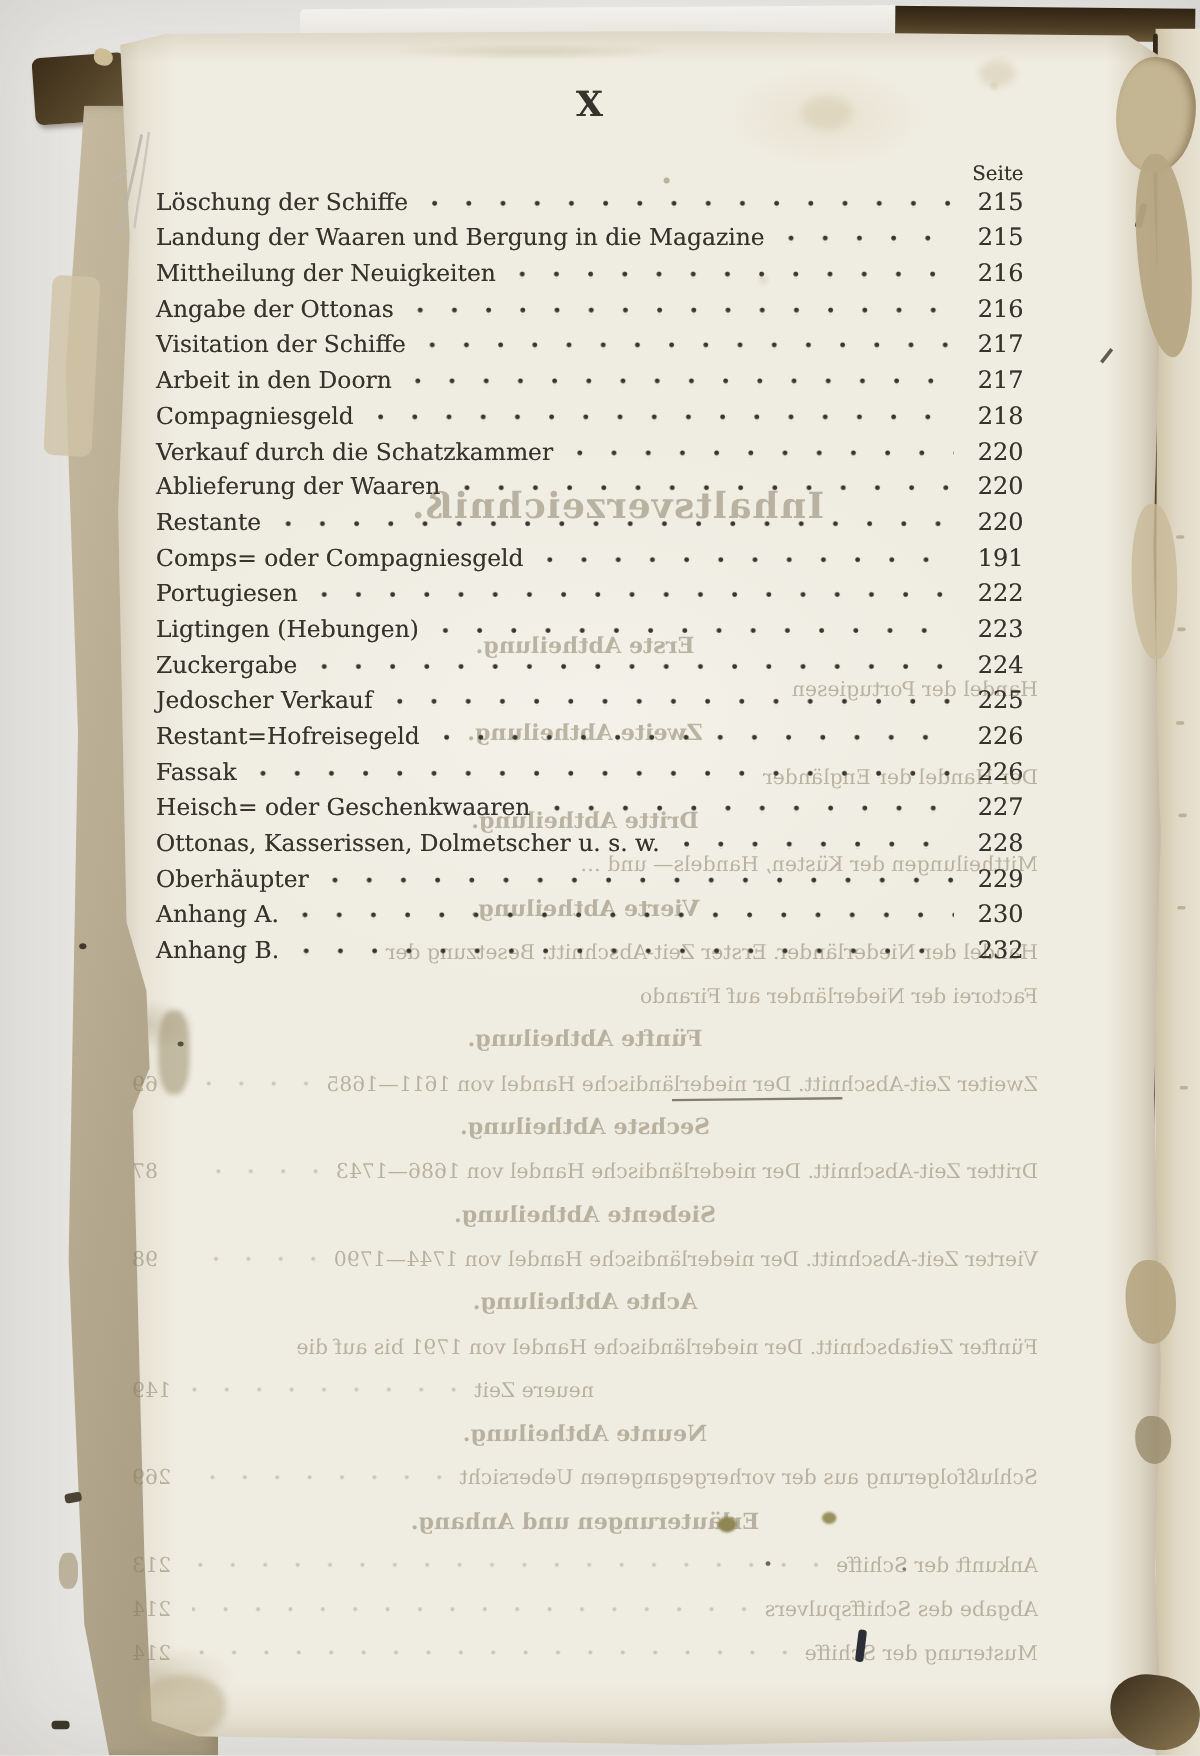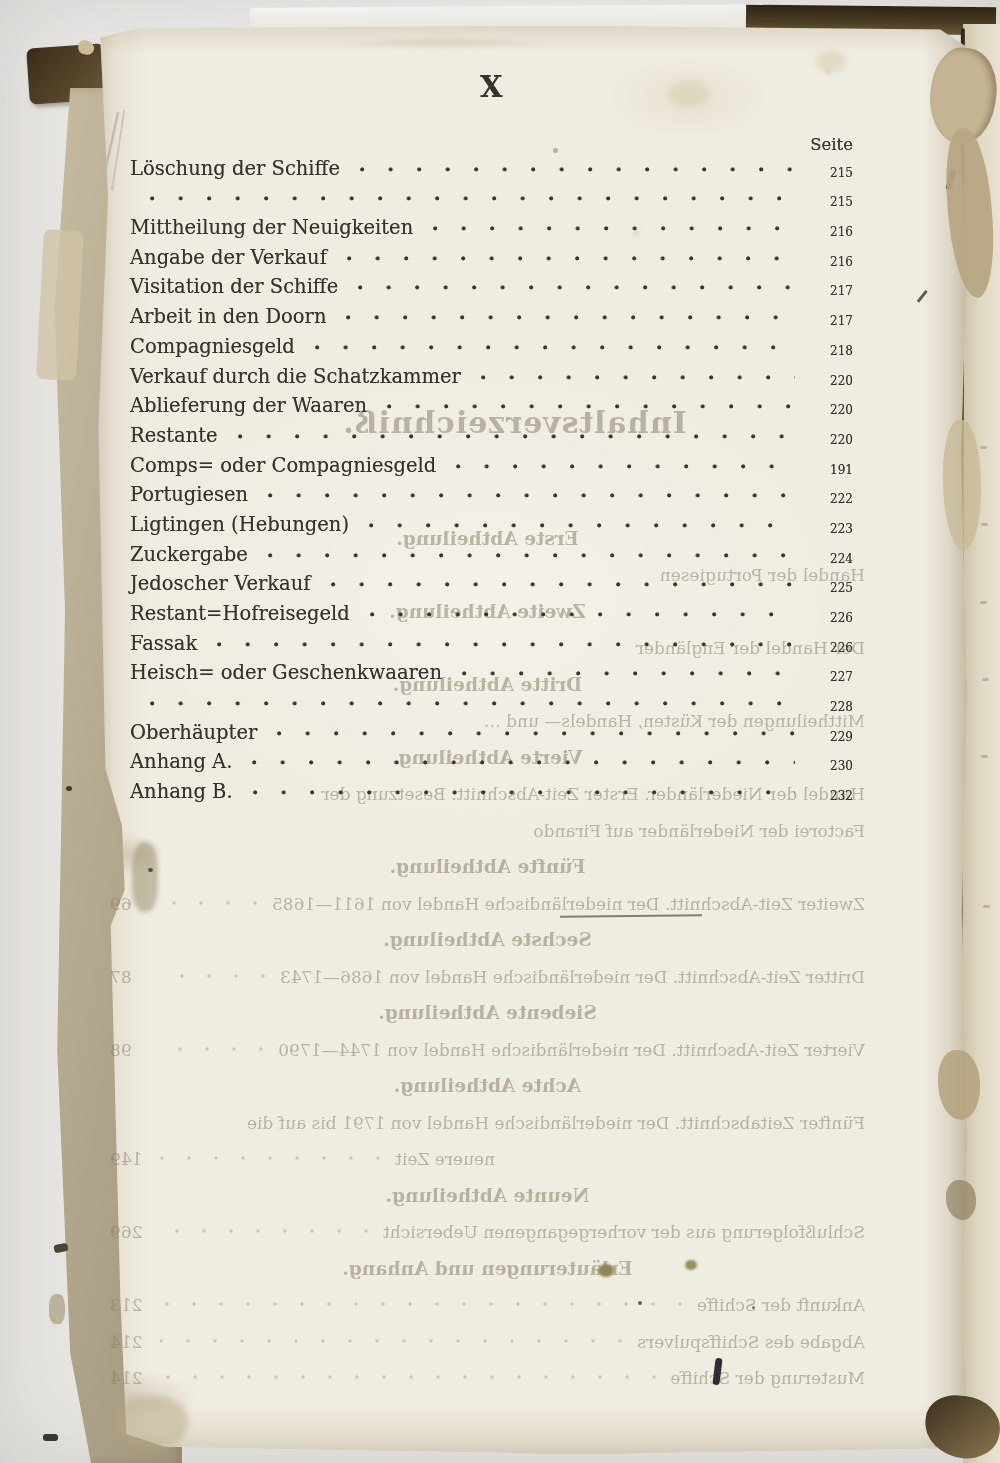--- a/index.html
+++ b/index.html
@@ -83,21 +83,21 @@
   .seite-label{position:absolute;left:740px;top:135px;width:113px;text-align:right;font-size:16.5px;}
   .toc{position:absolute;left:130px;top:152px;width:723px;}
   .toc-row{display:flex;align-items:flex-end;height:27.7px;padding-bottom:2px;font-size:19.5px;}
   .toc-row .label{white-space:nowrap;text-align:right;}
   .toc-row .leader{
     flex:1 1 auto;margin:0 10px 0 16px;align-self:stretch;
     background-image:radial-gradient(circle at 2.2px 2.4px, #3a352d 1.6px, rgba(58,53,45,0) 2.4px);
     background-size:28.5px 6px;background-repeat:repeat-x;
     background-position:left 4px bottom 7px;
   }
-  .toc-row .num{width:48px;text-align:right;font-size:12px;}
+  .toc-row .num{width:48px;text-align:right;font-size:20px;}
 
   
   .bleed{
     position:absolute;left:110px;top:404px;width:755px;height:930px;
     transform:scaleX(-1);
     color:#877d64;opacity:.52;filter:blur(.45px);
     pointer-events:none;
   }
   .bleed-title{
     text-align:center;font-size:30px;font-weight:700;letter-spacing:1px;
@@ -282,30 +282,31 @@
 
   <div class="roman-head ink">X</div>
   <div class="seite-label ink">Seite</div>
   <div class="toc">
       <div class="toc-row ink">
     <span class="label">Löschung der Schiffe</span>
     <span class="leader"></span>
     <span class="num">215</span>
   </div>
       <div class="toc-row ink">
+    <span class="label">Landung der Waaren und Bergung in die Magazine</span>
     <span class="leader"></span>
     <span class="num">215</span>
   </div>
       <div class="toc-row ink">
     <span class="label">Mittheilung der Neuigkeiten</span>
     <span class="leader"></span>
     <span class="num">216</span>
   </div>
       <div class="toc-row ink">
-    <span class="label">Angabe der Verkauf</span>
+    <span class="label">Angabe der Ottonas</span>
     <span class="leader"></span>
     <span class="num">216</span>
   </div>
       <div class="toc-row ink">
     <span class="label">Visitation der Schiffe</span>
     <span class="leader"></span>
     <span class="num">217</span>
   </div>
       <div class="toc-row ink">
     <span class="label">Arbeit in den Doorn</span>
@@ -366,20 +367,21 @@
     <span class="label">Fassak</span>
     <span class="leader"></span>
     <span class="num">226</span>
   </div>
       <div class="toc-row ink">
     <span class="label">Heisch= oder Geschenkwaaren</span>
     <span class="leader"></span>
     <span class="num">227</span>
   </div>
       <div class="toc-row ink">
+    <span class="label">Ottonas, Kasserissen, Dolmetscher u. s. w.</span>
     <span class="leader"></span>
     <span class="num">228</span>
   </div>
       <div class="toc-row ink">
     <span class="label">Oberhäupter</span>
     <span class="leader"></span>
     <span class="num">229</span>
   </div>
       <div class="toc-row ink">
     <span class="label">Anhang A.</span>

